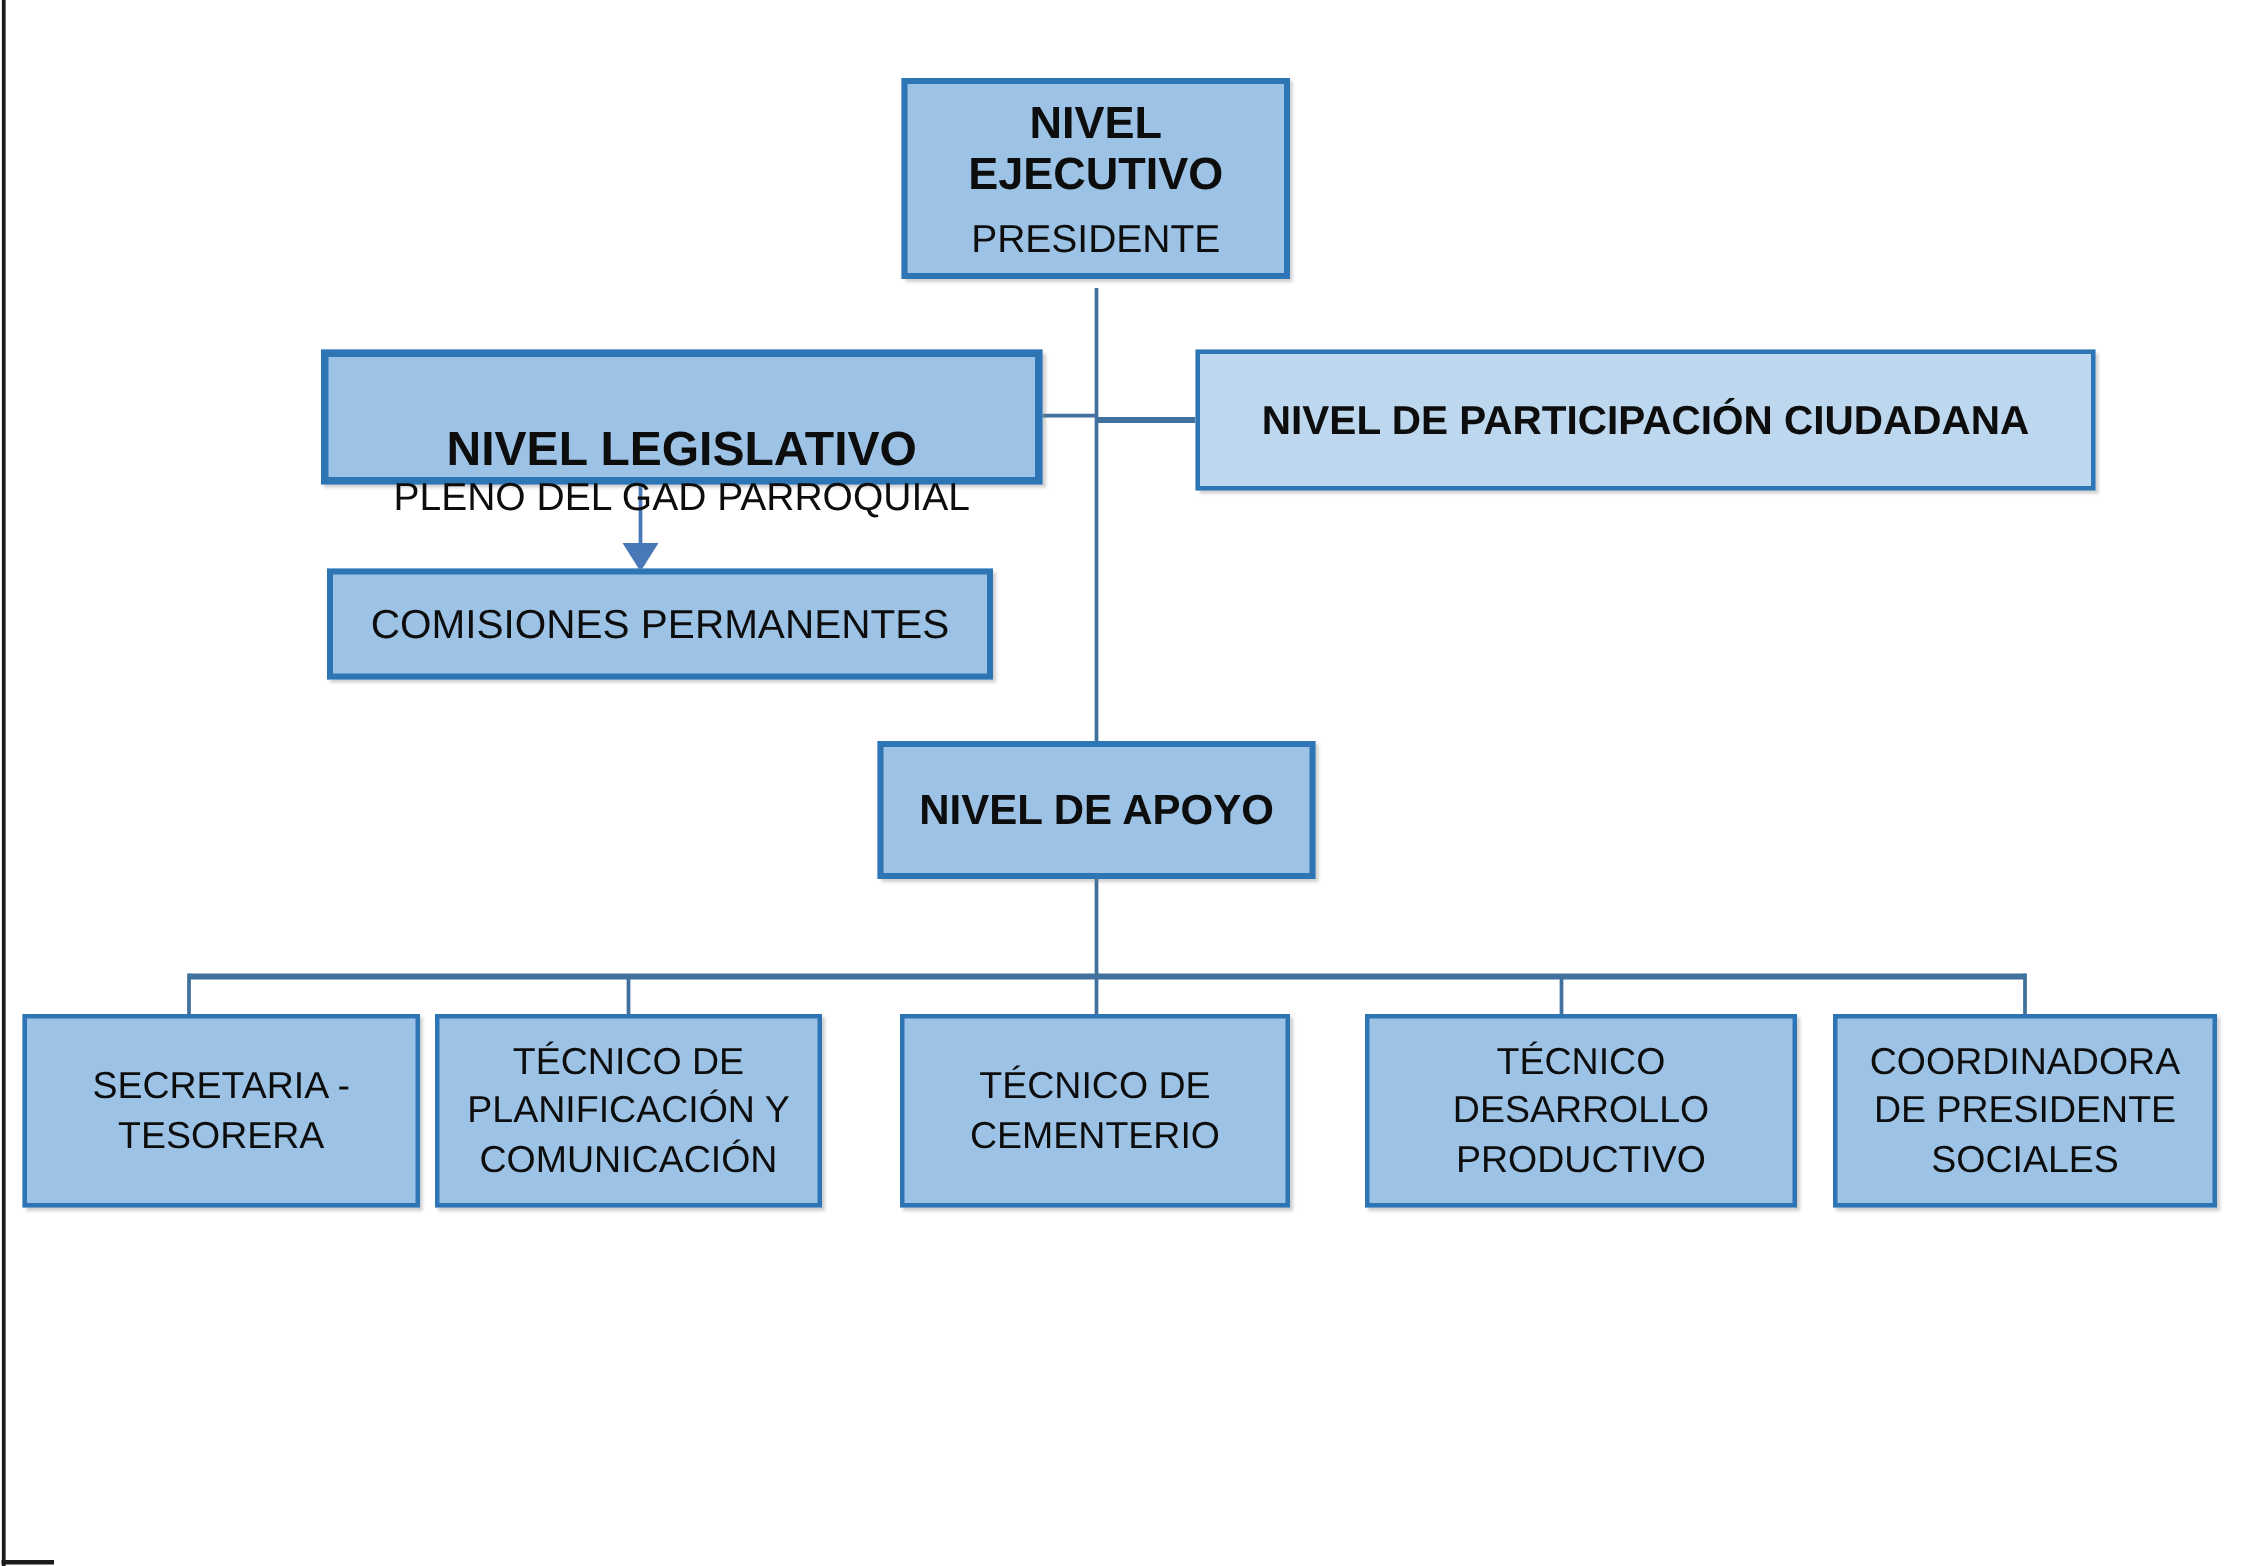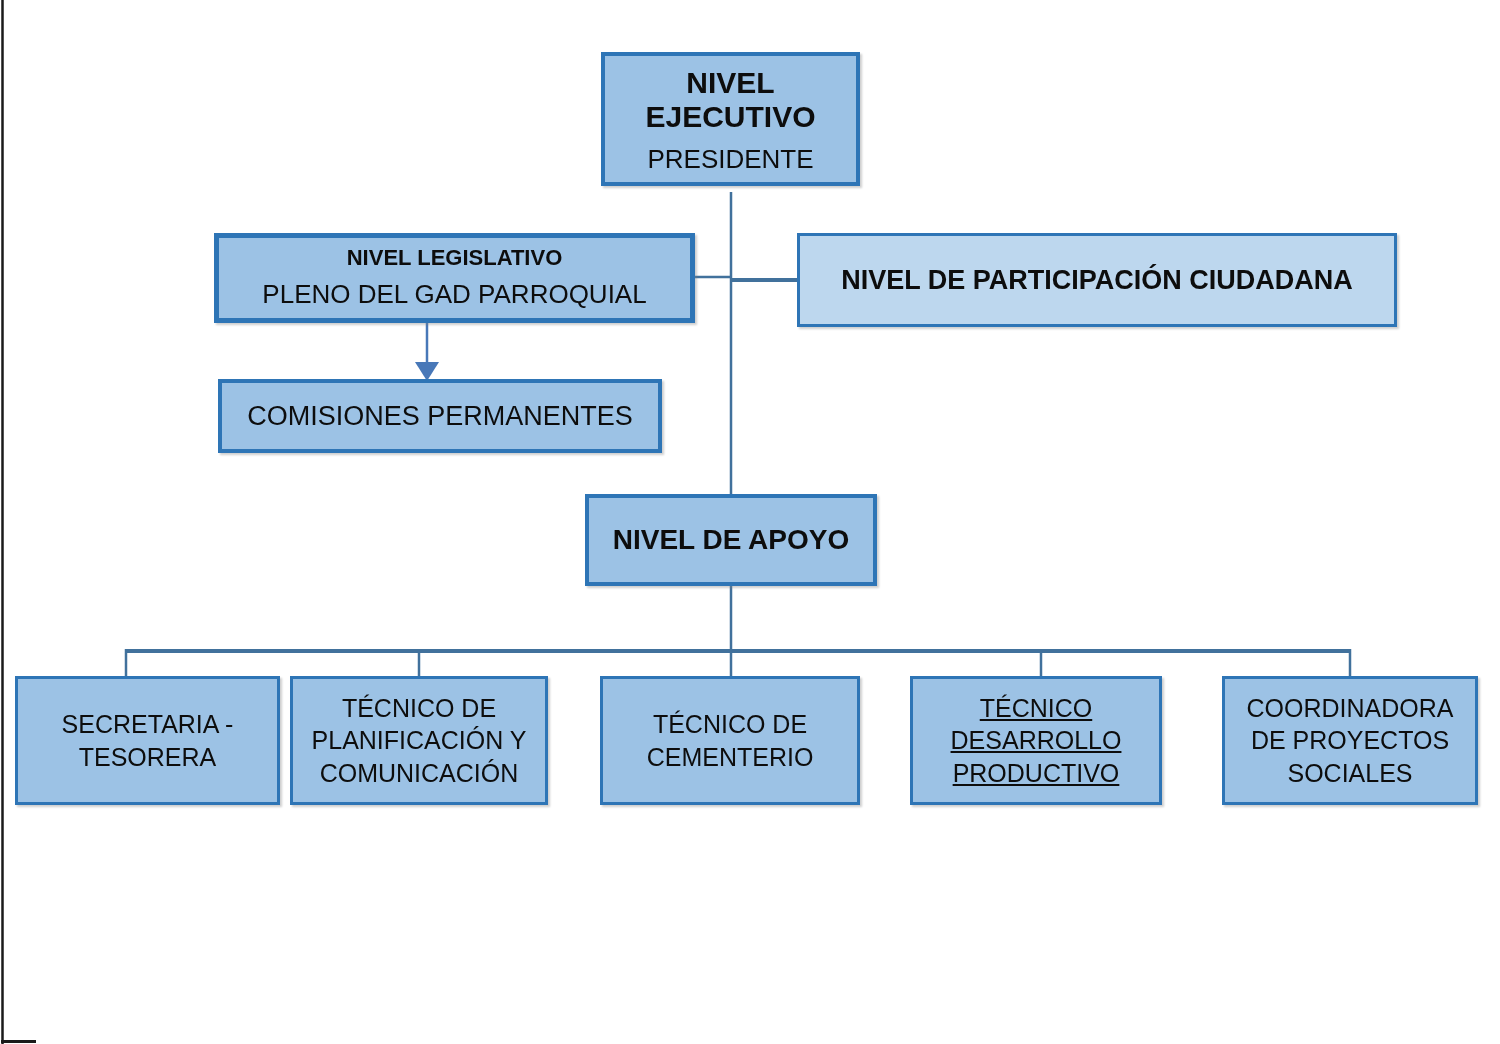--- a/index.html
+++ b/index.html
@@ -38,21 +38,21 @@
   
   #node-executive     { left:601px;  top:52px;  width:259px; height:134px; justify-content:space-between; padding:10px 0 8px 0; }
   #node-legislative   { left:214px;  top:233px; width:481px; height:90px;  border-width:5px; justify-content:space-between; padding:8px 0 9px 0; }
   #node-participation { left:797px;  top:233px; width:600px; height:94px;  border-width:3px; background: var(--node-fill-light, #bdd7ee); justify-content:center; padding:12px 0 11px 0; }
   #node-commissions   { left:218px;  top:379px; width:444px; height:74px;justify-content:center; }
   #node-support       { left:585px;  top:494px; width:292px; height:92px; }
   .unit               { top:676px; height:129px; border-width:3px; }
   #node-unit-0 { left:15px;   width:265px; }
   #node-unit-1 { left:290px;  width:258px; }
   #node-unit-2 { left:600px;  width:260px; }
-  #node-unit-3 { left:910px;  width:252px;text-decoration:underline; }
+  #node-unit-3 { left:910px;  width:288px; }
   #node-unit-4 { left:1222px; width:256px; }
 
   
   .title-lg   { font-size:30px; font-weight:bold; line-height:1.13; }
   .title-md   { font-size:28px; font-weight:bold; line-height:1.1; }
   .subtitle   { font-size:26px; font-weight:normal; line-height:1.1; }
   .subtitle-sm{ font-size:24px; font-weight:normal; line-height:1.1; }
   .label-md   { font-size:27px; font-weight:normal; }
   .label-unit { font-size:25px; font-weight:normal; line-height:1.3; }
 </style>
@@ -84,21 +84,21 @@
     <line class="conn w2" x1="1350" y1="649" x2="1350" y2="677"></line>
   </svg>
 
   <div class="node" id="node-executive">
     <div class="title-lg prewrap">NIVEL
 EJECUTIVO</div>
     <div class="subtitle">PRESIDENTE</div>
   </div>
 
   <div class="node" id="node-legislative">
-    <div class="title-md nowrap" style="font-size:22px;">NIVEL LEGISLATIVO</div>
+    <div class="title-md nowrap" style="font-size:32px;margin-top:36px;">NIVEL LEGISLATIVO</div>
     <div class="subtitle nowrap">PLENO DEL GAD PARROQUIAL</div>
   </div>
 
   <div class="node" id="node-participation">
     <div class="title-md nowrap" style="font-size:27px;">NIVEL DE PARTICIPACIÓN CIUDADANA</div>
   </div>
 
   <div class="node" id="node-commissions">
     <div class="label-md nowrap">COMISIONES PERMANENTES</div>
   </div>
@@ -120,17 +120,17 @@
     <div class="label-unit prewrap">TÉCNICO DE
 CEMENTERIO</div>
   </div>
   <div class="node unit" id="node-unit-3">
     <div class="label-unit prewrap">TÉCNICO
 DESARROLLO
 PRODUCTIVO</div>
   </div>
   <div class="node unit" id="node-unit-4">
     <div class="label-unit prewrap">COORDINADORA
-DE PROYECTOS
+DE PRESIDENTE
 SOCIALES</div>
   </div>
 
 </div>
 
 </body></html>

